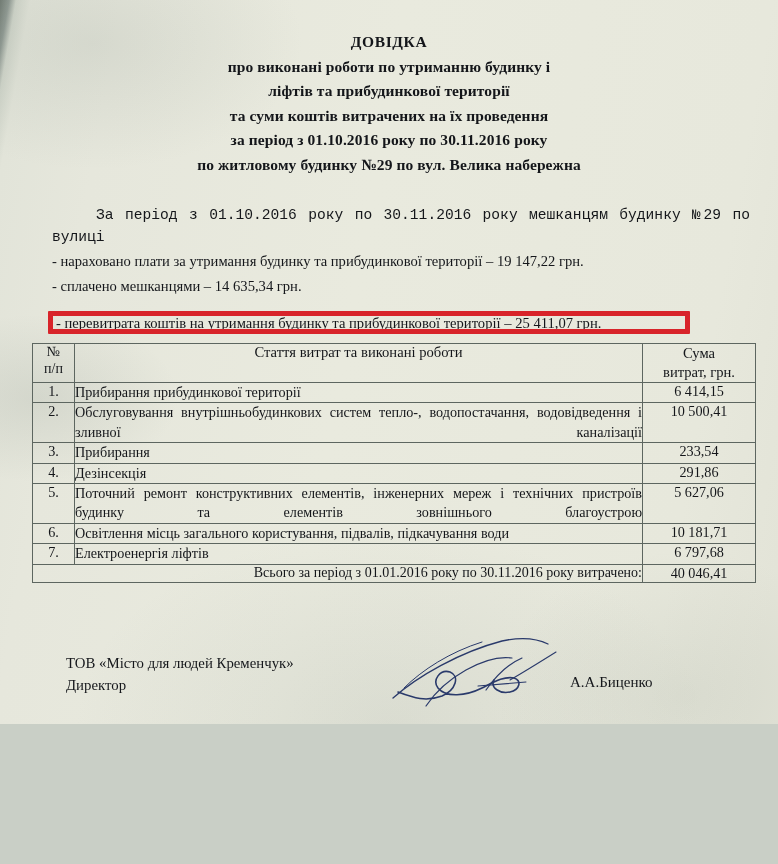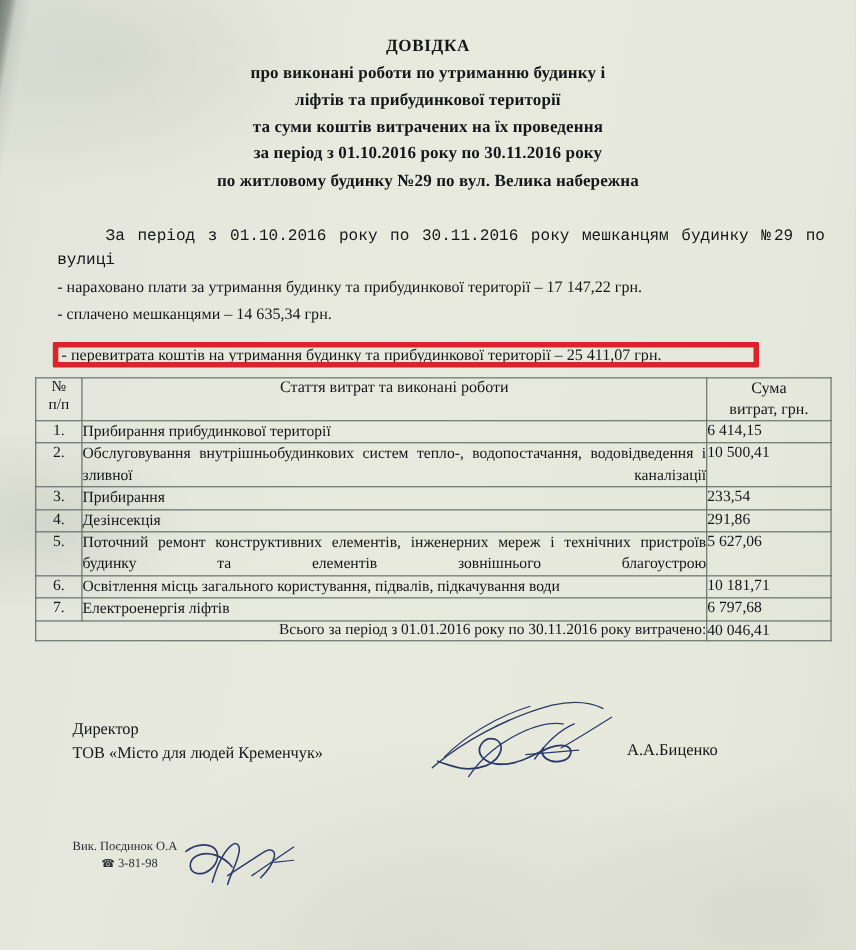--- a/index.html
+++ b/index.html
@@ -2,21 +2,21 @@
 <html><head>
 <meta charset="utf-8">
 <style>
   html,body{margin:0;padding:0;}
   body{
     width:778px;height:864px;overflow:hidden;
     font-family:"Liberation Serif", serif;
     background:#c9cfc6;
   }
   #page{
-    position:relative;width:778px;height:864px;
+    position:relative;width:778px;height:724px;
     background:
       linear-gradient(100deg,#6e7870 0px,#8d9790 9px,#cfd4c9 16px,#e2e4d9 30px,#e6e7dc 120px,#e9eade 400px,#e7e8dc 760px,#e3e4d8 864px);
     overflow:hidden;
   }
   
   #page::before{
     content:"";position:absolute;inset:0;pointer-events:none;
     background:
       radial-gradient(ellipse 300px 180px at 12% 6%, rgba(150,160,150,.20), rgba(0,0,0,0) 70%),
       radial-gradient(ellipse 260px 200px at 88% 96%, rgba(160,168,155,.18), rgba(0,0,0,0) 72%),
@@ -50,21 +50,21 @@
     border-collapse:collapse;
     color:#14161a;
   }
   .tbl td,.tbl th{
     border:1px solid #5d6660;
     padding:0;
     vertical-align:top;
   }
   .c-num{width:41px;text-align:center;font-size:14.2px;padding:2px 0 3px;}
   .c-txt{padding:2px 6px 3px 9px;font-size:14.2px;line-height:19.4px;}
-  .c-sum{width:112px;text-align:left;font-size:14.2px;padding:2px 4px 3px;}
+  .c-sum{width:112px;text-align:center;font-size:14.2px;padding:2px 4px 3px;}
   .h-num{font-size:14px;line-height:16.5px;text-align:center;padding:3px 0 3px;font-weight:normal;}
   .h-txt{font-size:14.6px;text-align:center;vertical-align:middle;font-weight:normal;padding:3px 6px;}
   .h-sum{font-size:14.6px;line-height:19px;text-align:center;font-weight:normal;padding:3px 4px;}
   .just2{text-align:justify;text-align-last:justify;}
   .total-txt{text-align:right;font-size:14px;padding:3px 6px 4px;margin-top:33px;}
 
   
   .sig-block{position:absolute;left:66px;top:652px;font-size:14.8px;line-height:22px;color:#15171b;}
   .sig-name{position:absolute;left:570px;top:674px;font-size:15px;color:#15171b;}
   .sig-svg{position:absolute;left:390px;top:636px;width:200px;height:76px;z-index:4;}
@@ -85,21 +85,21 @@
       <div class="t-line head">ДОВІДКА</div>
       <div class="t-line">про виконані роботи по утриманню будинку і</div>
       <div class="t-line">ліфтів та прибудинкової території</div>
       <div class="t-line">та суми коштів витрачених на їх проведення</div>
       <div class="t-line">за період з 01.10.2016 року по 30.11.2016 року</div>
       <div class="t-line">по житловому будинку №29 по вул. Велика набережна</div>
     </div>
 
     <div class="body-block">
       <div class="p-just">За період з 01.10.2016 року по 30.11.2016 року мешканцям будинку №29 по вулиці</div>
-      <div class="bullet">- нараховано плати за утримання будинку та прибудинкової території – 17 147,22 грн.</div>
+      <div class="bullet">- нараховано плати за утримання будинку та прибудинкової території – 19 147,22 грн.</div>
       <div class="bullet">- сплачено мешканцями – 14 635,34 грн.</div>
     </div>
 
     <div class="redbox-line">- перевитрата коштів на утримання будинку та прибудинкової території – 25 411,07 грн.</div>
     <div class="redbox"></div>
 
     <table class="tbl">
       <thead>
         <tr>
           <th class="h-num">
@@ -150,22 +150,22 @@
           <td class="c-sum">6 797,68</td>
         </tr>
         <tr>
           <td class="total-txt" colspan="2">Всього за період з 01.01.2016 року по 30.11.2016 року витрачено:</td>
           <td class="c-sum">40 046,41</td>
         </tr>
       </tbody>
     </table>
 
     <div class="sig-block">
+      <div>ТОВ «Місто для людей Кременчук»</div>
       <div>Директор</div>
-      <div>ТОВ «Місто для людей Кременчук»</div>
     </div>
 
     <svg class="sig-svg" viewBox="0 0 200 76">
       <g fill="none" stroke="#2a3a6b" stroke-linecap="round" stroke-linejoin="round">
         <path d="M3 62 C28 40, 70 16, 112 5 C130 1, 146 2, 158 8" stroke-width="1.3"></path>
         <path d="M14 52 C32 34, 60 16, 92 6" stroke-width="1"></path>
         <path d="M8 56 C24 62, 36 66, 52 60 C66 54, 70 40, 60 36 C50 33, 42 44, 48 52 C56 62, 76 60, 92 52 C104 46, 114 40, 124 42 C132 44, 130 54, 120 56 C110 58, 100 52, 104 44" stroke-width="1.6"></path>
         <path d="M36 70 C44 58, 58 44, 76 34 C92 25, 108 20, 122 22" stroke-width="1.2"></path>
         <path d="M96 54 C106 40, 118 28, 132 22" stroke-width="1.2"></path>
         <path d="M88 50 L136 46" stroke-width="1.1"></path>

